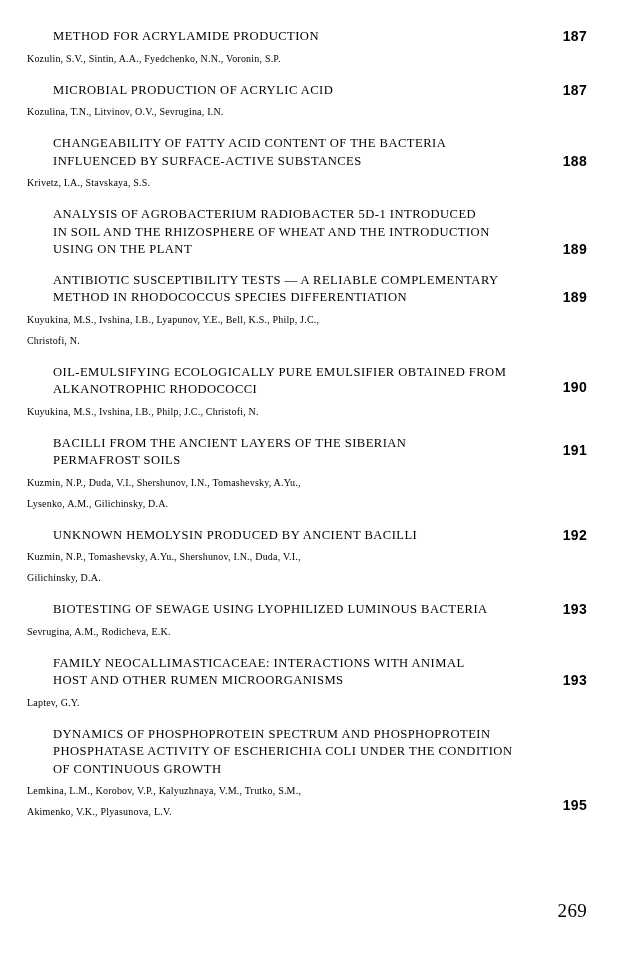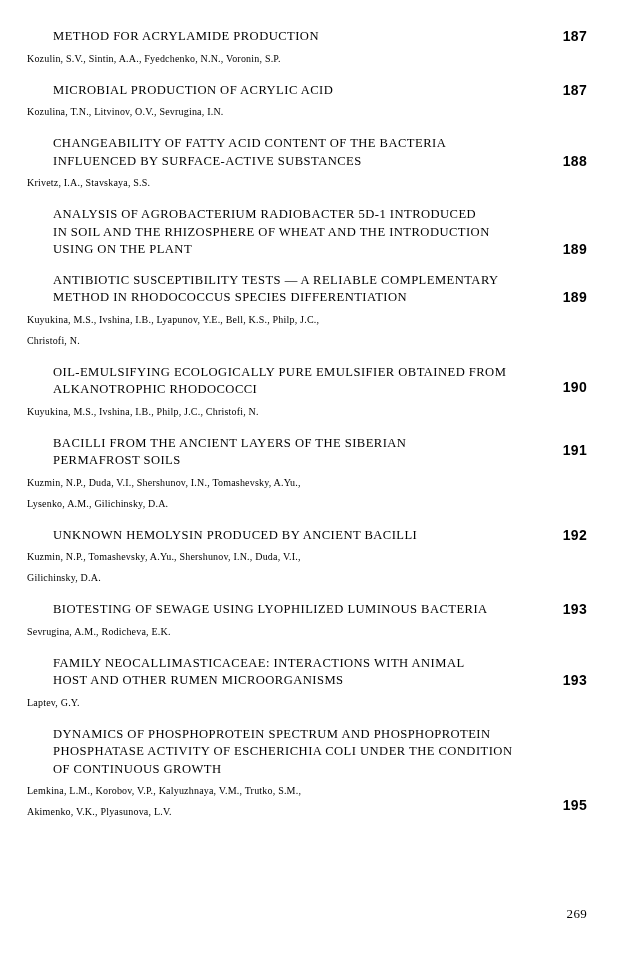--- a/index.html
+++ b/index.html
@@ -63,21 +63,21 @@
     font-size: 10px;
     line-height: 21px;
     letter-spacing: 0.2px;
     white-space: nowrap;
   }
   .folio {
     position: absolute;
     right: 36px;
     bottom: 38px;
     font-family: "Liberation Serif", serif;
-    font-size: 13px;
+    font-size: 19px;
     letter-spacing: 0.3px;
   }
 </style>
 </head>
 <body>
 
 <div class="page">
   <div class="toc" id="toc">
       <div class="entry">
         <div class="title-block">

